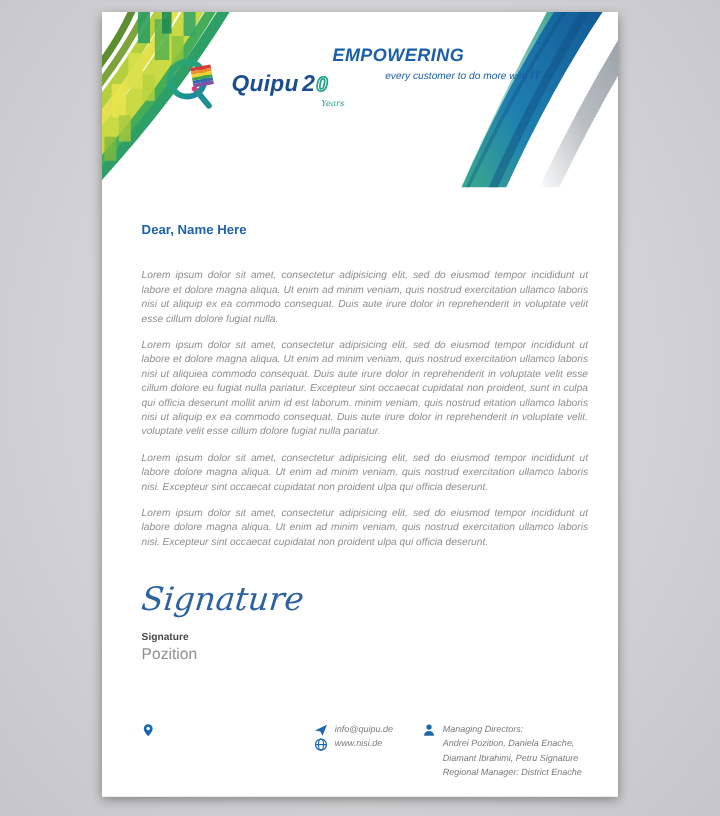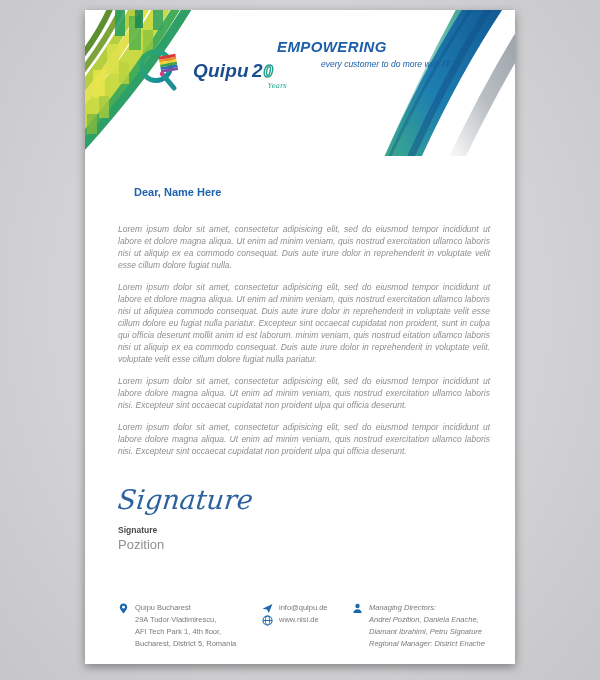--- a/index.html
+++ b/index.html
@@ -33,40 +33,40 @@
   }
 
   
   .empower{position:absolute;left:192px;top:28px;}
   .empower-title{font-size:15px;font-weight:bold;font-style:italic;color:#1b5fa8;letter-spacing:0.4px;}
   .empower-tagline{font-size:8.5px;font-style:italic;color:#1b5fa8;margin-top:3px;margin-left:44px;white-space:nowrap;}
   .empower-tagline b{font-size:9.5px;}
 
   
   .letter{position:absolute;left:33px;top:176px;width:372px;}
-  .greeting{font-size:11px;font-weight:bold;color:#1e62ab;margin:0 0 25px 16px;}
+  .greeting{font-size:11px;font-weight:bold;color:#1e62ab;margin:0 0 25px 0;}
   .letter p{font-size:8.5px;line-height:12px;color:#8e8e8e;text-align:justify;margin:0 0 10px 0;font-style:italic;}
 
   
   .sig{position:absolute;left:33px;top:474px;}
   .sig-script{
     font-family:"DejaVu Serif", serif;font-style:italic;
     font-size:27px;color:#2d62a0;transform:skewX(-6deg);display:inline-block;
   }
   .sig-name{font-size:8.5px;font-weight:bold;color:#4a4a4a;margin-top:10px;}
   .sig-pos{font-size:13px;color:#909090;margin-top:2px;}
 
   
   .footer{position:absolute;left:33px;top:592px;right:22px;display:flex;}
   .footer,.footer *{font-size:7.5px;line-height:12px;color:#7a7a7a;}
   .f-col1{width:144px;display:flex;}
   .f-col2{width:90px;}
   .f-col3{flex:1;display:flex;font-style:italic;}
   .f-icon{width:11px;height:11px;flex:0 0 11px;margin-right:6px;margin-top:1px;}
-  .f-row{display:flex;align-items:flex-end;}
+  .f-row{display:flex;align-items:flex-end;font-style:italic;}
   .f-lines div{white-space:nowrap;}
 </style>
 </head>
 <body>
 
 <div class="page">
 
   <svg class="deco deco-left" width="112" height="142" viewBox="0 0 112 142">
     <path d="M 106 -8 Q 60 68 -8 142" fill="none" stroke="#2f9f68" stroke-width="9"></path>
     <path d="M 95 -8 Q 54 62 -8 131" fill="none" stroke="#45ad58" stroke-width="8"></path>
@@ -157,26 +157,20 @@
     <div class="sig-pos">Pozition</div>
   </div>
 
   <div class="footer">
 
     <div class="f-col1">
       <svg class="f-icon" viewBox="0 0 12 12">
         <path d="M6 0.6 C3.6 0.6 2 2.4 2 4.6 C2 7.4 6 11.4 6 11.4 S10 7.4 10 4.6 C10 2.4 8.4 0.6 6 0.6 Z" fill="#1a67ad"></path>
         <circle cx="6" cy="4.5" r="1.6" fill="#ffffff"></circle>
       </svg>
-      <div class="f-lines">
-        <div>Quipu Bucharest</div>
-        <div>29A Tudor Vladimirescu,</div>
-        <div>AFI Tech Park 1, 4th floor,</div>
-        <div>Bucharest, District 5, Romania</div>
-      </div>
     </div>
 
     <div class="f-col2">
       <div class="f-row">
         <svg class="f-icon" viewBox="0 0 12 12">
           <path d="M0.6 6.2 L11.4 1 L7.4 11 L5.4 7.2 Z" fill="#1a67ad"></path>
           <path d="M5.4 7.2 L11.4 1 L6.6 6.2 Z" fill="#4d8ec4"></path>
         </svg>
         <span>info@quipu.de</span>
       </div>

